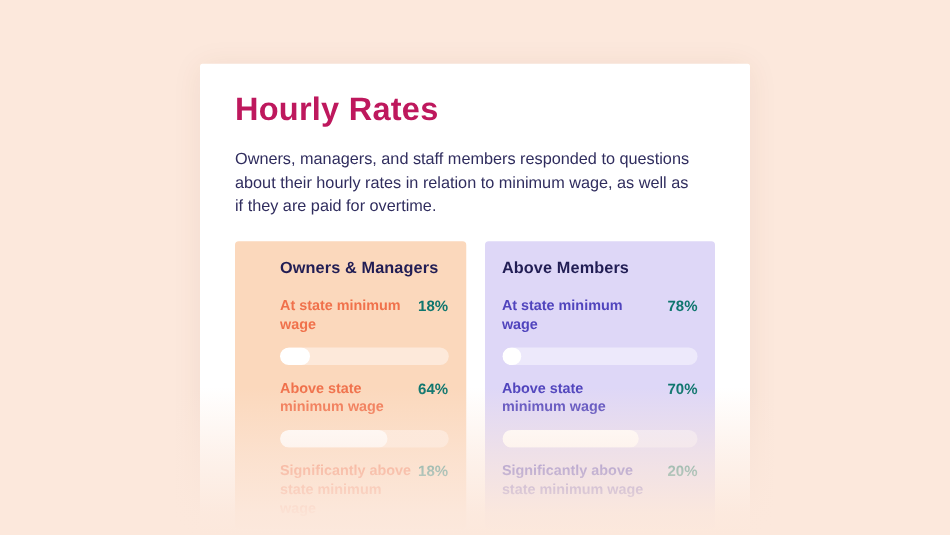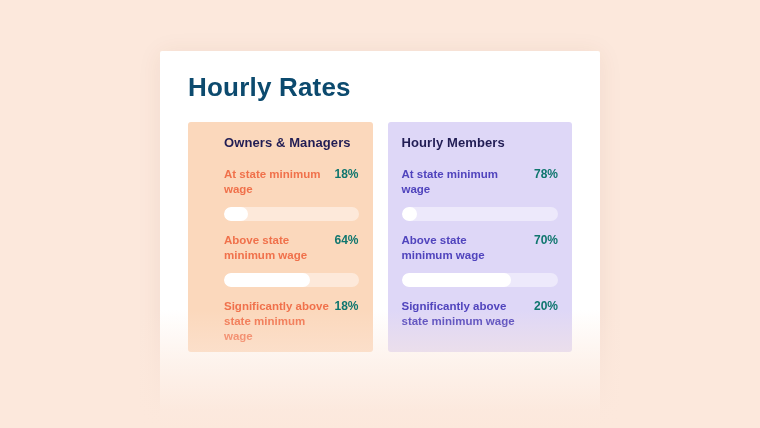--- a/index.html
+++ b/index.html
@@ -24,21 +24,21 @@
     height: 377px;
     background: #ffffff;
     border-radius: 2px 2px 0 0;
     box-shadow: 0 2px 24px rgba(120, 70, 40, 0.08);
     padding: 21px 28px 0 28px;
   }
   .page-title {
     font-size: 26px;
     font-weight: bold;
     letter-spacing: 0.2px;
-    color: #0c4a6e;
+    color: #be185d;
   }
   .page-desc {
     margin-top: 14px;
     max-width: 372px;
     font-size: 13px;
     line-height: 19px;
     color: #302d5e;
   }
   .panels {
     display: flex;
@@ -106,20 +106,21 @@
     pointer-events: none;
   }
 </style>
 </head>
 <body>
 
 <div class="stage">
   <div class="card">
 
     <h1 class="page-title">Hourly Rates</h1>
+    <p class="page-desc">Owners, managers, and staff members responded to questions about their hourly rates in relation to minimum wage, as well as if they are paid for overtime.</p>
 
     <div class="panels">
 
       <section class="panel panel-orange">
         <h2 class="panel-heading">Owners &amp; Managers</h2>
 
         <div class="stat">
           <div class="stat-top">
             <span class="stat-label">At state minimum wage</span>
             <span class="stat-value">18%</span>
@@ -142,21 +143,21 @@
         <div class="stat">
           <div class="stat-top">
             <span class="stat-label">Significantly above state minimum wage</span>
             <span class="stat-value">18%</span>
           </div>
 
         </div>
       </section>
 
       <section class="panel panel-purple">
-        <h2 class="panel-heading">Hourly Members</h2>
+        <h2 class="panel-heading">Above Members</h2>
 
         <div class="stat">
           <div class="stat-top">
             <span class="stat-label">At state minimum wage</span>
             <span class="stat-value">78%</span>
           </div>
           <div class="bar">
             <div class="bar-fill" style="width: 10%;"></div>
           </div>
         </div>

